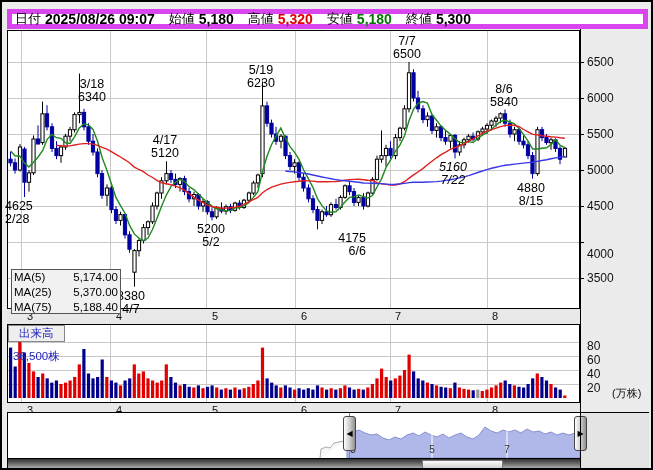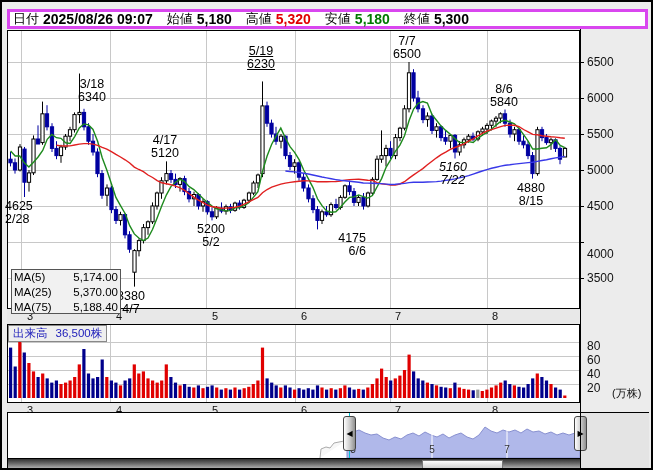--- a/index.html
+++ b/index.html
@@ -4,21 +4,21 @@
 <style>
   html,body{margin:0;padding:0;background:#fff;}
   #app{
     position:relative;width:653px;height:470px;box-sizing:border-box;
     border:2px solid #000;background:#ececec;overflow:hidden;
     font-family:"Liberation Sans","DejaVu Sans",sans-serif;
     -webkit-font-smoothing:antialiased;
   }
   .abs{position:absolute;}
   #header-bar{
-    left:5px;top:7px;width:641px;height:20px;background:#fff;border:3px solid #d946ef;
+    left:5px;top:7px;width:641px;height:20px;background:#fff;border:5px solid #d946ef;
     display:flex;align-items:center;font-size:13px;color:#000;white-space:nowrap;
     padding-left:3px;box-sizing:border-box;z-index:6;
   }
   #header-bar .lbl{font-weight:400;margin-left:14px;}
   #header-bar .lbl.first{margin-left:0;}
   #header-bar .val{font-weight:700;font-size:14px;margin-left:4px;}
   .val.red{color:#e00000;}
   .val.green{color:#007800;}
   #vline-right{left:578px;top:7px;width:0;height:461px;border-left:1px solid #000;z-index:5;}
   #main-chart-box{left:5px;top:28px;width:573px;height:279px;background:#fff;border:1px solid #000;box-sizing:border-box;z-index:2;}
@@ -27,21 +27,21 @@
   .axis-label{position:absolute;font-size:12px;color:#111;z-index:3;}
   .month-label{position:absolute;font-size:11px;color:#111;z-index:3;transform:translateX(-50%);}
   .ann{position:absolute;font-size:12.5px;line-height:13px;color:#000;text-align:center;width:100px;z-index:4;white-space:pre;}
   #ma-box{
     left:9px;top:267px;width:110px;height:45px;background:#f1f1f1;border:1px solid #555;
     z-index:10;font-size:11.5px;line-height:15px;padding:0 2px;box-sizing:border-box;
   }
   #ma-box .row{display:flex;justify-content:space-between;}
   #vol-legend{
     left:6px;top:323px;height:15px;background:#efefef;border:1px solid #888;z-index:10;
-    font-size:11.5px;color:#2222bb;display:flex;align-items:center;padding:0 4px;gap:8px;white-space:nowrap;
+    font-size:11.5px;color:#2222bb;display:flex;align-items:center;padding:0 4px;gap:8px;white-space:nowrap;flex-direction:column;
   }
   #nav-box{left:5px;top:410px;width:642px;height:58px;background:#fff;border:1px solid #000;box-sizing:border-box;z-index:2;}
   #nav-right-zone{position:absolute;left:572px;top:0;width:68px;height:56px;background:#e4e4e4;border-left:1px solid #000;}
   #nav-svg{position:absolute;left:0;top:0;}
   .nav-label{position:absolute;font-size:10px;color:#333;z-index:3;transform:translateX(-50%);}
   .nav-cyan{position:absolute;top:0;width:1px;height:56px;background:#00c2d4;z-index:3;}
   .nav-arrow{
     position:absolute;top:3px;width:13px;height:35px;z-index:6;
     background:linear-gradient(90deg,#ffffff,#c9c9c9 55%,#8f8f8f);
     border:1px solid #444;border-radius:3px;box-sizing:border-box;
@@ -341,21 +341,21 @@
         <polyline points="2.6,120.1 7.2,125.0 11.8,125.0 16.3,131.8 20.9,136.0 25.5,131.2 30.1,126.0 34.7,119.4 39.2,108.3 43.8,103.4 48.4,106.7 53.0,107.3 57.6,111.8 62.1,112.4 66.7,105.6 71.3,97.0 75.9,92.9 80.5,93.9 85.0,98.4 89.6,110.2 94.2,126.8 98.8,139.0 103.4,152.7 107.9,166.4 112.5,174.6 117.1,182.5 121.7,194.7 126.3,202.9 130.8,207.0 135.4,209.6 140.0,207.0 144.6,198.3 149.2,186.8 153.7,174.9 158.3,164.1 162.9,155.6 167.5,151.2 172.1,148.4 176.6,150.5 181.2,155.6 185.8,158.6 190.4,162.9 195.0,167.5 199.5,171.5 204.1,175.1 208.7,177.9 213.3,178.9 217.9,179.9 222.4,179.6 227.0,176.9 231.6,176.7 236.2,174.6 240.8,171.8 245.3,166.4 249.9,160.7 254.5,140.4 259.1,125.0 263.7,113.2 268.2,104.9 272.8,97.1 277.4,107.0 282.0,115.7 286.6,121.4 291.1,128.6 295.7,139.0 300.3,147.6 304.9,156.3 309.5,167.8 314.0,174.7 318.6,180.0 323.2,181.2 327.8,180.8 332.4,176.2 336.9,171.0 341.5,166.4 346.1,165.9 350.7,163.9 355.3,165.6 359.8,167.1 364.4,164.6 369.0,156.0 373.6,147.6 378.2,136.1 382.7,128.6 387.3,120.3 391.9,114.1 396.5,104.7 401.1,89.6 405.6,78.1 410.2,72.3 414.8,70.6 419.4,72.0 424.0,83.6 428.5,89.3 433.1,95.1 437.7,99.4 442.3,103.3 446.9,107.6 451.4,111.2 456.0,111.6 460.6,110.6 465.2,111.4 469.8,107.3 474.3,104.2 478.9,101.3 483.5,98.2 488.1,94.1 492.7,90.5 497.2,89.3 501.8,91.0 506.4,92.8 511.0,97.4 515.6,103.6 520.1,110.1 524.7,118.0 529.3,118.0 533.9,117.3 538.5,116.8 543.0,113.7 547.6,108.6 552.2,114.5 556.8,116.7" fill="none" stroke="#1d8a1d" stroke-width="1.4"></polyline>
         <polyline points="48.4,114.2 53.0,114.9 57.6,115.0 62.1,114.9 66.7,114.0 71.3,113.1 75.9,112.6 80.5,112.6 85.0,113.1 89.6,114.3 94.2,116.4 98.8,118.1 103.4,120.6 107.9,123.4 112.5,126.0 117.1,128.8 121.7,132.0 126.3,136.1 130.8,138.5 135.4,140.7 140.0,144.0 144.6,146.5 149.2,149.6 153.7,151.8 158.3,152.8 162.9,153.7 167.5,155.2 172.1,156.9 176.6,159.4 181.2,162.8 185.8,166.1 190.4,169.2 195.0,171.7 199.5,174.0 204.1,175.8 208.7,176.3 213.3,177.2 217.9,177.1 222.4,176.7 227.0,176.2 231.6,175.1 236.2,173.2 240.8,170.9 245.3,168.6 249.9,166.5 254.5,161.8 259.1,158.5 263.7,156.2 268.2,154.6 272.8,153.1 277.4,152.1 282.0,151.4 286.6,150.8 291.1,150.2 295.7,149.8 300.3,149.9 304.9,150.1 309.5,150.8 314.0,150.8 318.6,150.8 323.2,150.6 327.8,150.5 332.4,150.1 336.9,149.1 341.5,148.6 346.1,148.4 350.7,148.3 355.3,148.8 359.8,149.3 364.4,149.4 369.0,151.6 373.6,152.9 378.2,153.4 382.7,154.0 387.3,154.1 391.9,153.0 396.5,150.7 401.1,147.1 405.6,143.9 410.2,140.7 414.8,137.6 419.4,133.8 424.0,130.2 428.5,126.8 433.1,123.7 437.7,121.2 442.3,118.3 446.9,116.5 451.4,114.9 456.0,112.8 460.6,110.1 465.2,107.8 469.8,104.8 474.3,102.3 478.9,100.1 483.5,98.6 488.1,97.1 492.7,95.7 497.2,94.4 501.8,94.3 506.4,94.3 511.0,95.6 515.6,98.5 520.1,100.8 524.7,103.4 529.3,103.8 533.9,104.7 538.5,105.2 543.0,105.7 547.6,106.1 552.2,106.8 556.8,107.3" fill="none" stroke="#e02020" stroke-width="1.4"></polyline>
         <polyline points="277.4,140.0 282.0,140.5 286.6,140.9 291.1,141.5 295.7,142.2 300.3,143.0 304.9,144.0 309.5,145.0 314.0,146.0 318.6,146.9 323.2,147.8 327.8,148.6 332.4,149.3 336.9,149.8 341.5,150.3 346.1,150.8 350.7,151.2 355.3,152.0 359.8,152.1 364.4,152.2 369.0,152.5 373.6,152.6 378.2,153.1 382.7,153.5 387.3,153.3 391.9,152.9 396.5,152.4 401.1,151.6 405.6,151.2 410.2,151.1 414.8,151.2 419.4,151.0 424.0,150.9 428.5,150.6 433.1,150.1 437.7,149.4 442.3,148.7 446.9,147.9 451.4,146.9 456.0,145.9 460.6,144.6 465.2,143.1 469.8,141.5 474.3,140.0 478.9,138.7 483.5,137.3 488.1,136.2 492.7,135.1 497.2,134.3 501.8,133.8 506.4,133.1 511.0,132.6 515.6,132.1 520.1,131.6 524.7,131.3 529.3,130.4 533.9,129.5 538.5,128.7 543.0,127.8 547.6,126.9 552.2,126.2 556.8,125.4" fill="none" stroke="#3838e8" stroke-width="1.4"></polyline>
       </svg>
   </div>
   <div id="main-annotations">
       <div class="ann" style="left: 40px; top: 44.52px; margin-top: 31px;">3/18
 6340</div>
       <div class="ann" style="left: 113px; top: 132.36px;">4/17
 5120</div>
-      <div class="ann" style="left: 209px; top: 43px; text-decoration: underline;">5/19
+      <div class="ann" style="left: 209px; top: 62px;">5/19
 6230</div>
       <div class="ann" style="left: 355px; top: 33px;">7/7
 6500</div>
       <div class="ann" style="left: 452px; top: 80.52px;">8/6
 5840</div>
       <div class="ann" style="left: 3px; text-align: left; top: 198px;">4625
 2/28</div>
       <div class="ann" style="left: 79px; top: 287.64px;">3380
 4/7</div>
       <div class="ann" style="left: 159px; top: 221.4px;">5200

